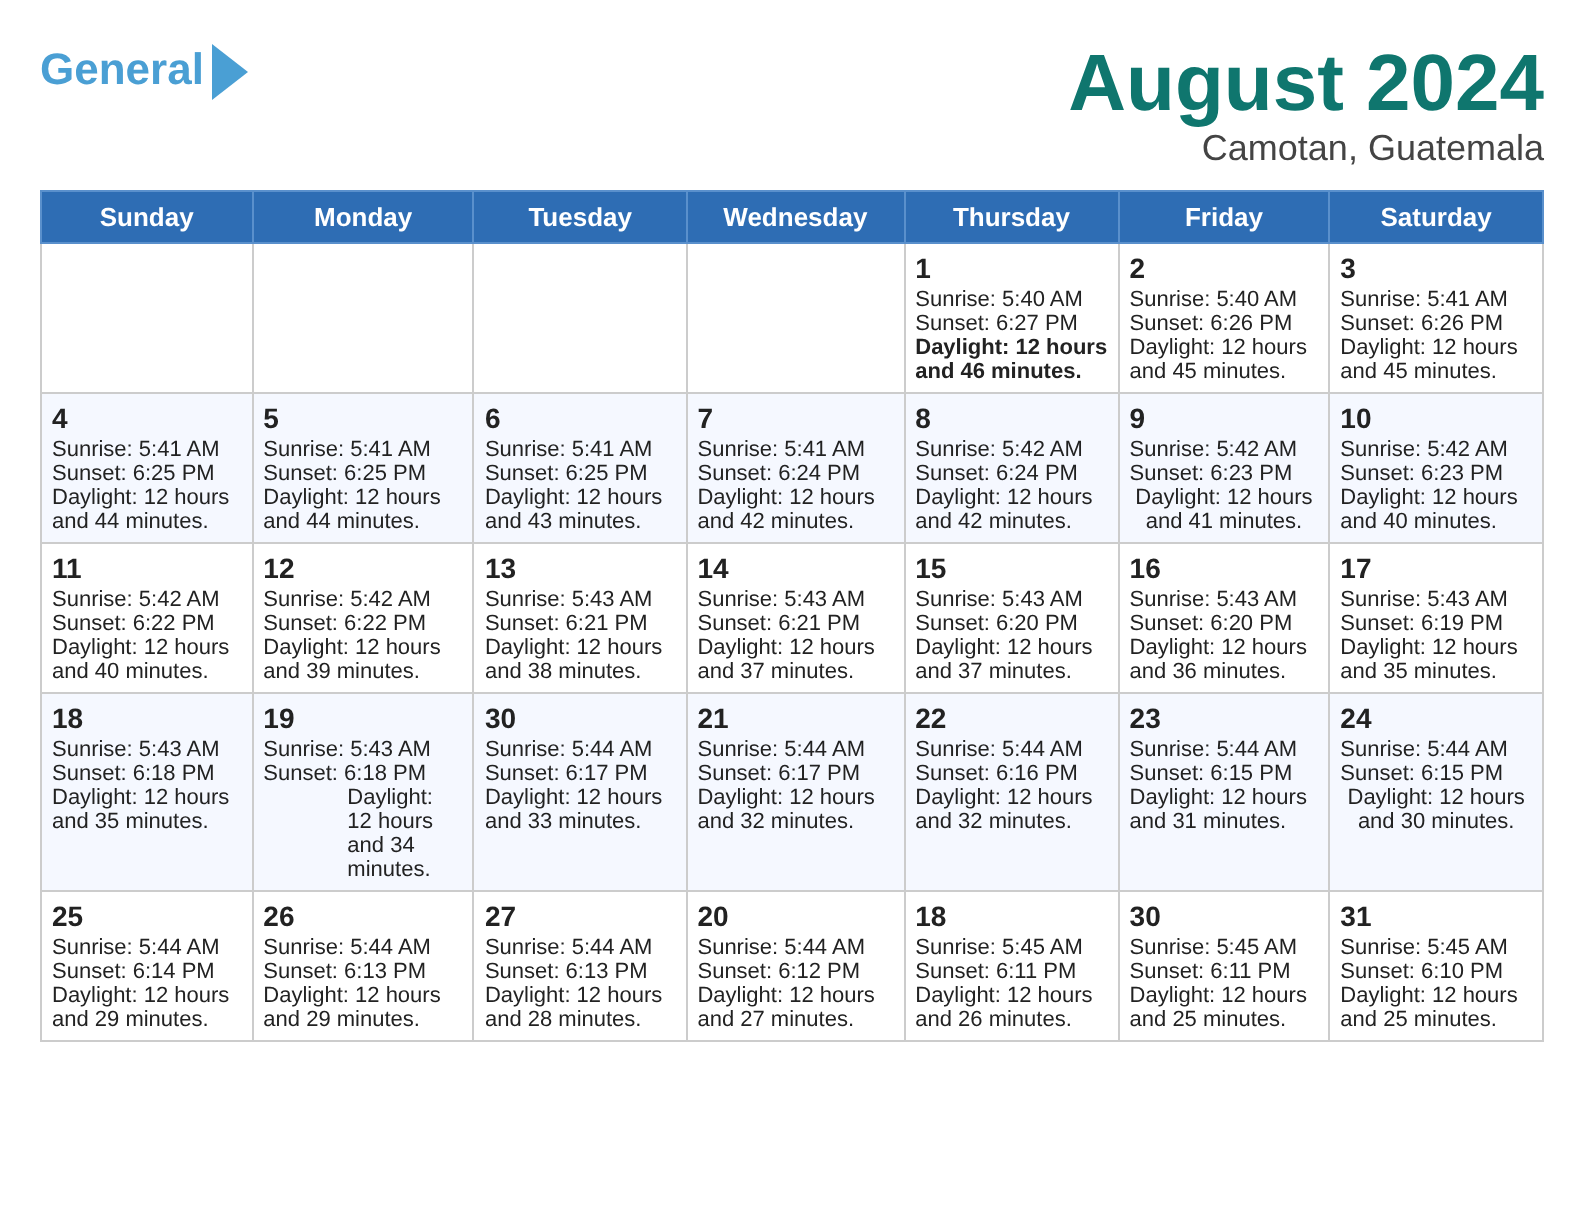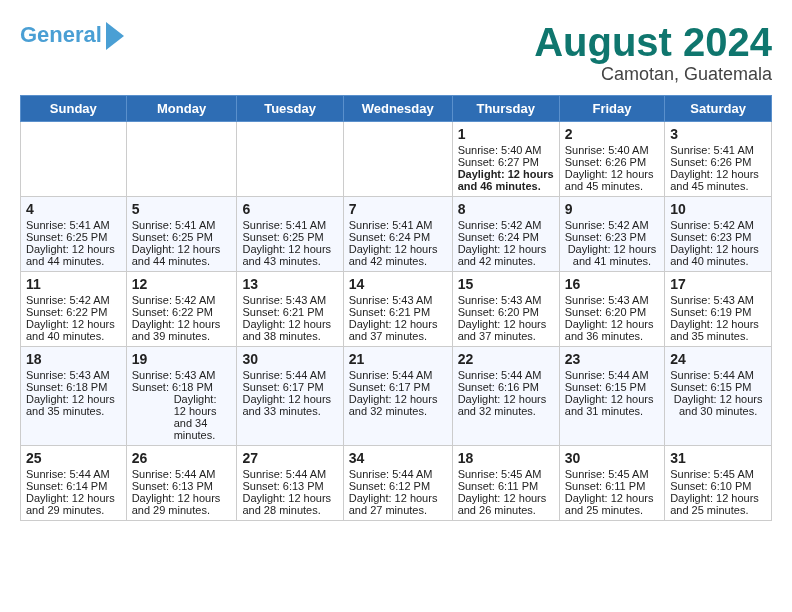--- a/index.html
+++ b/index.html
@@ -222,21 +222,21 @@
             <span style="display: block;">Sunset: 6:13 PM</span>
             <span style="display: block;">Daylight: 12 hours and 29 minutes.</span>
           </td>
           <td>
             <span class="day-num">27</span>
             <span style="display: block;">Sunrise: 5:44 AM</span>
             <span style="display: block;">Sunset: 6:13 PM</span>
             <span style="display: block;">Daylight: 12 hours and 28 minutes.</span>
           </td>
           <td>
-            <span class="day-num">34</span>
+            <span class="day-num">20</span>
             <span style="display: block;">Sunrise: 5:44 AM</span>
             <span style="display: block;">Sunset: 6:12 PM</span>
             <span style="display: block;">Daylight: 12 hours and 27 minutes.</span>
           </td>
           <td>
             <span class="day-num">18</span>
             <span style="display: block;">Sunrise: 5:45 AM</span>
             <span style="display: block;">Sunset: 6:11 PM</span>
             <span style="display: block;">Daylight: 12 hours and 26 minutes.</span>
           </td>

